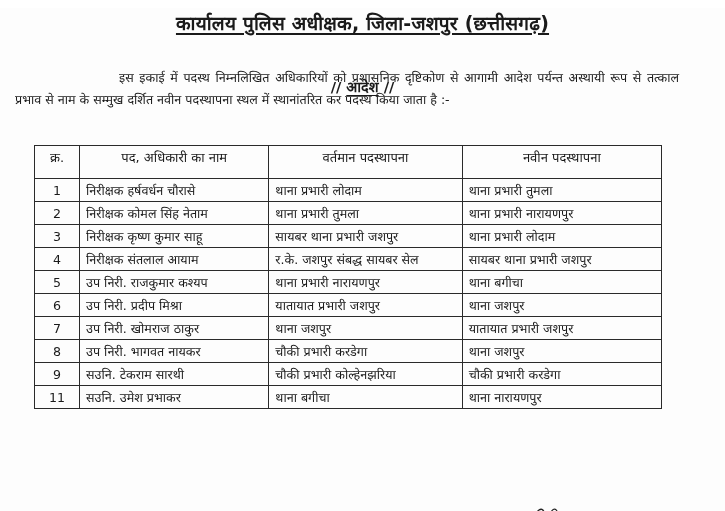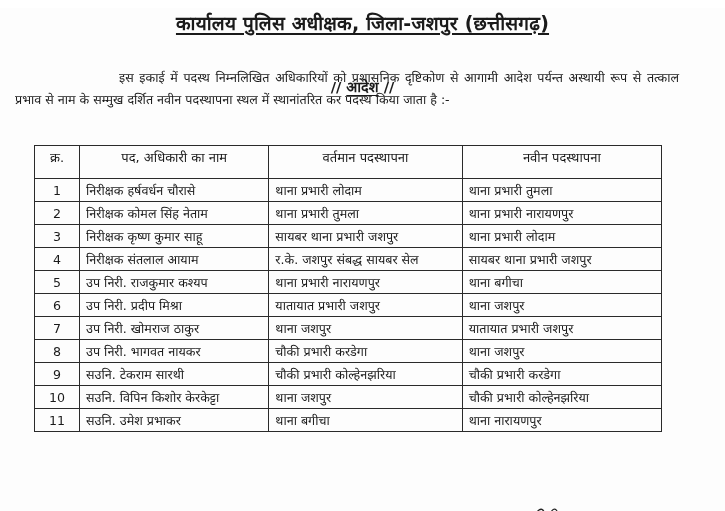--- a/index.html
+++ b/index.html
@@ -173,26 +173,20 @@
         <td class="cur">चौकी प्रभारी करडेगा</td>
         <td class="new">थाना जशपुर</td>
       </tr>
       <tr>
         <td class="sr">9</td>
         <td class="name">सउनि. टेकराम सारथी</td>
         <td class="cur">चौकी प्रभारी कोल्हेनझरिया</td>
         <td class="new">चौकी प्रभारी करडेगा</td>
       </tr>
       <tr>
-        <td class="sr">10</td>
-        <td class="name">सउनि. विपिन किशोर केरकेट्टा</td>
-        <td class="cur">थाना जशपुर</td>
-        <td class="new">चौकी प्रभारी कोल्हेनझरिया</td>
-      </tr>
-      <tr>
         <td class="sr">11</td>
         <td class="name">सउनि. उमेश प्रभाकर</td>
         <td class="cur">थाना बगीचा</td>
         <td class="new">थाना नारायणपुर</td>
       </tr>
     </tbody>
   </table>
 
 
   <svg class="signature" viewBox="0 0 40 20">

